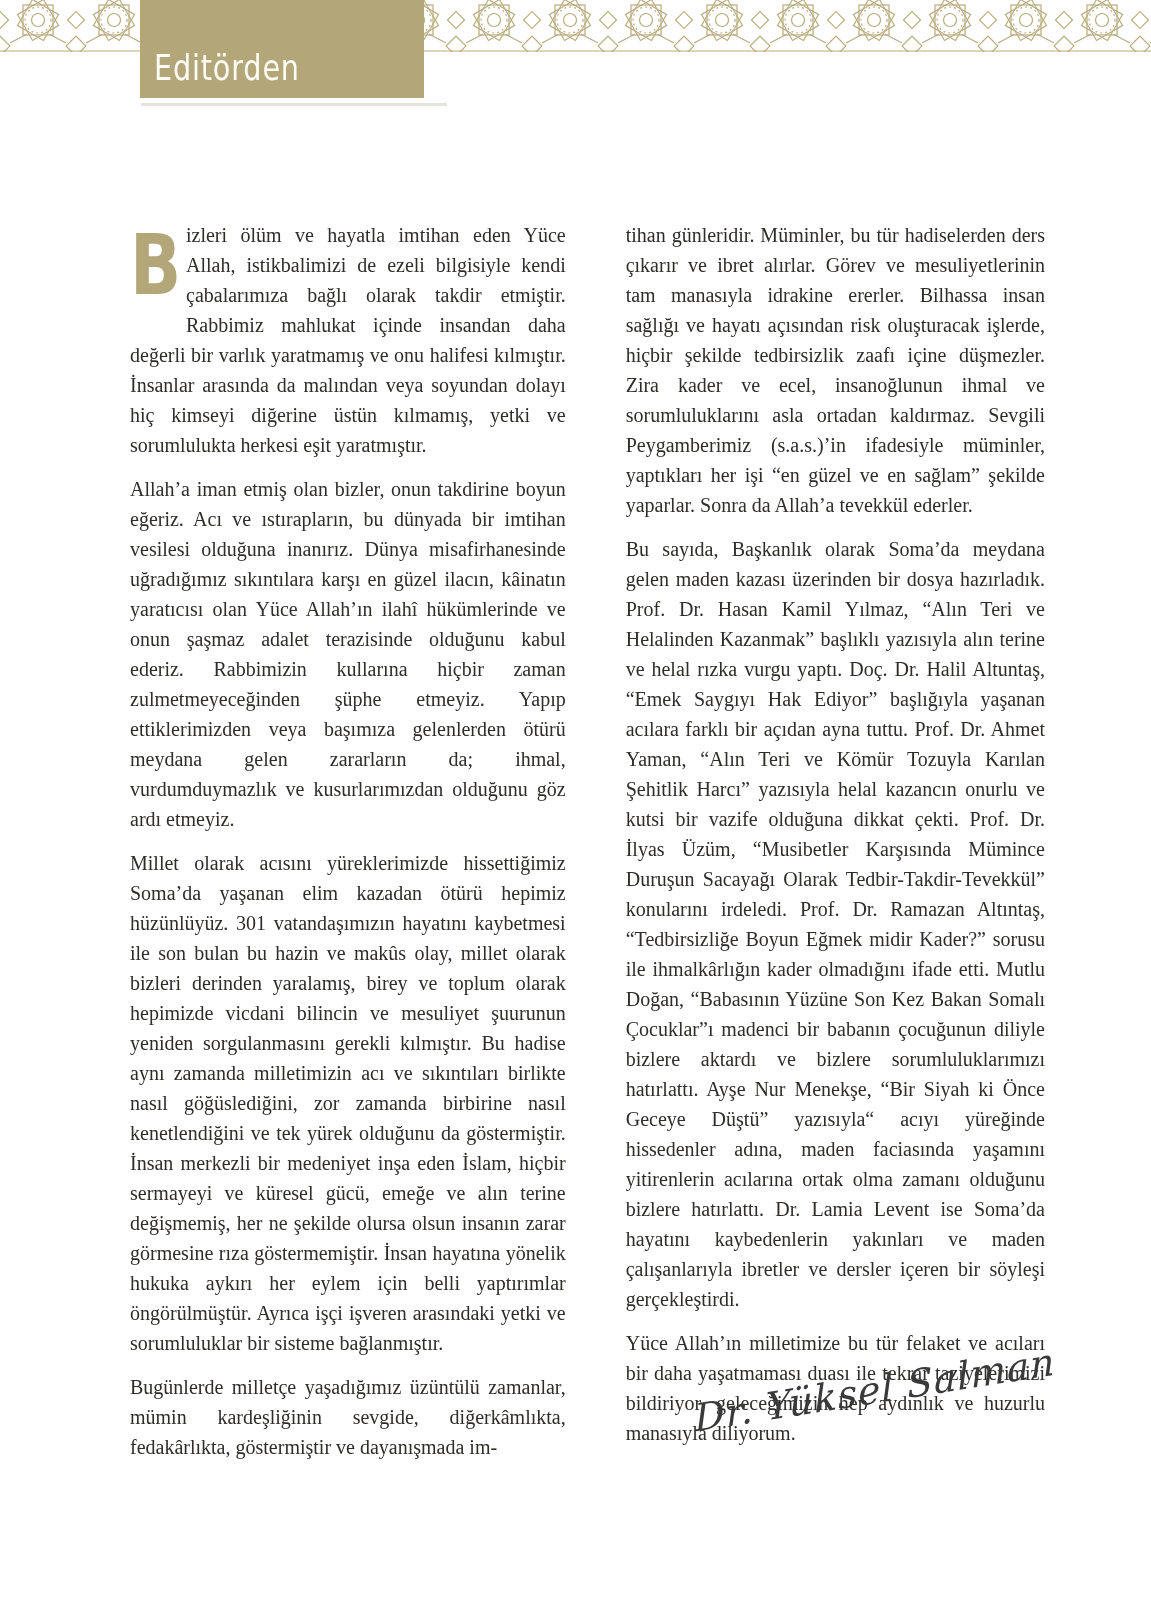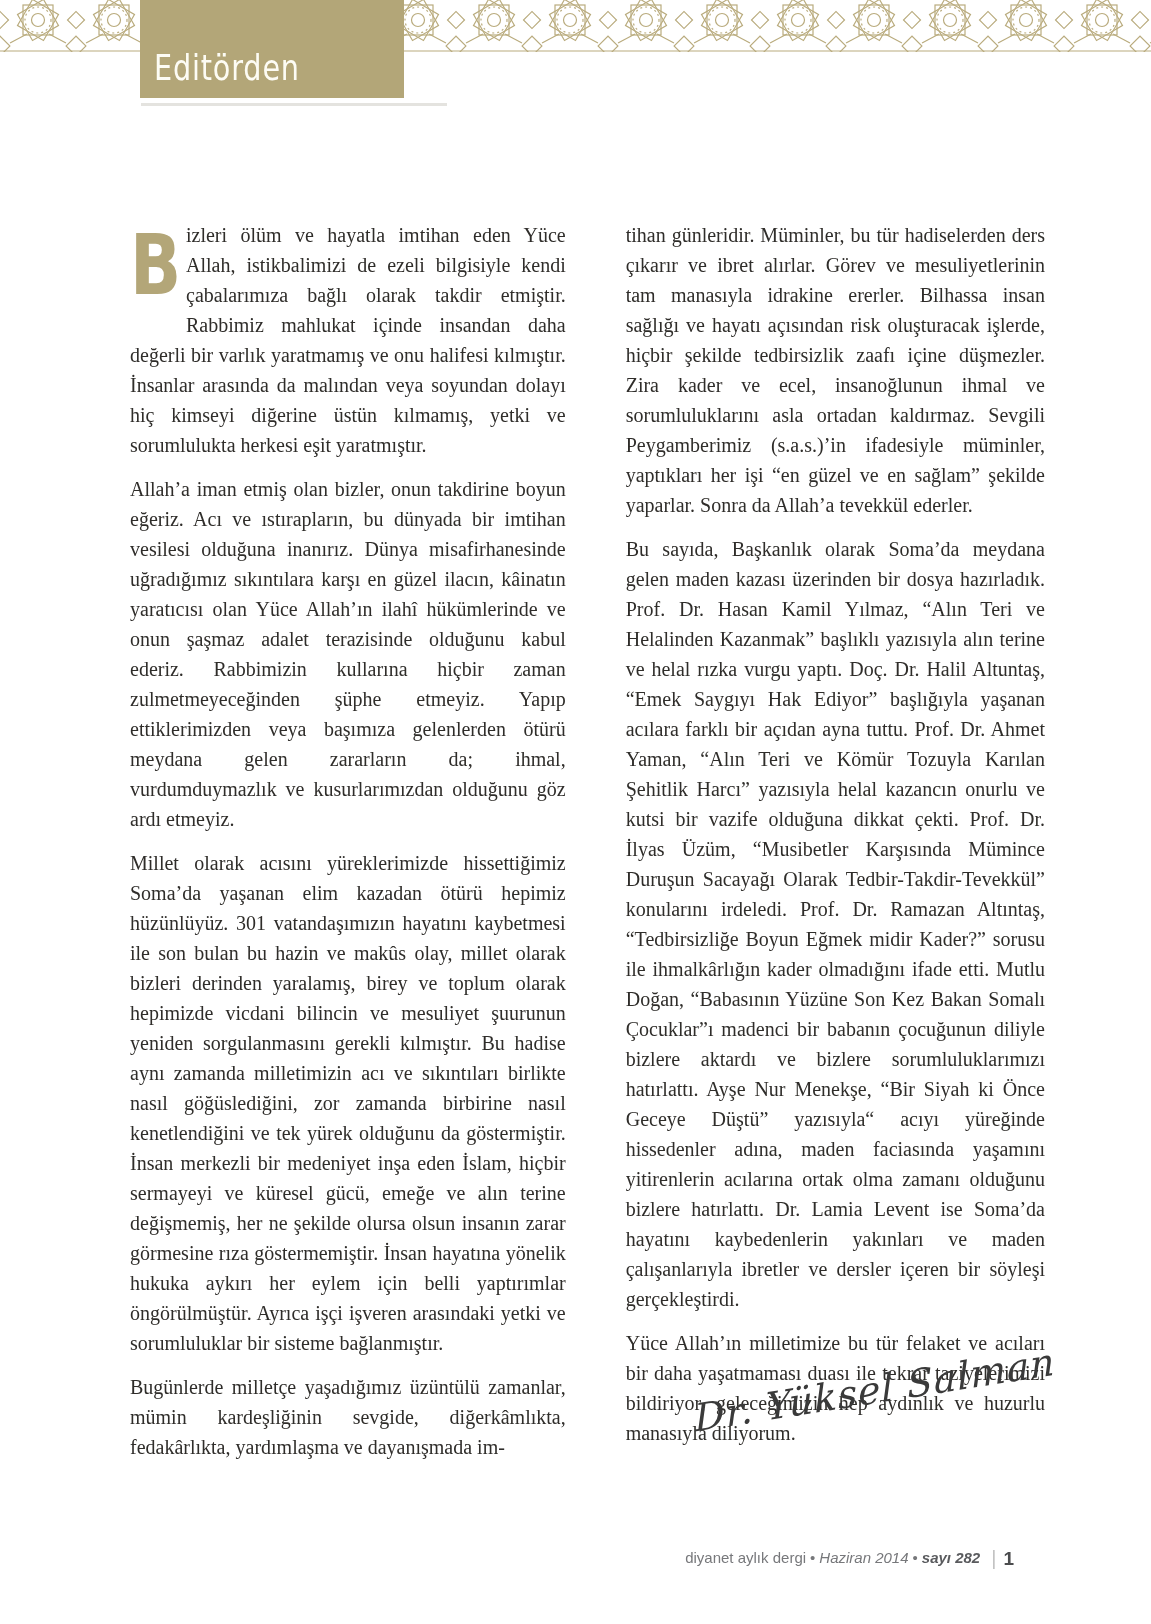--- a/index.html
+++ b/index.html
@@ -7,21 +7,21 @@
     position:relative; width:1151px; height:1624px;
     background:#ffffff; overflow:hidden;
     font-family:"Liberation Serif", serif;
   }
 
   
   .ornament { position:absolute; top:0; left:0; width:1151px; height:52px; display:block; }
 
   
   .title-box {
-    position:absolute; left:140px; top:0; width:264px; height:98px;
+    position:absolute; left:140px; top:0; width:284px; height:98px;
     background:#b3a678; z-index:2;
     display:flex; align-items:flex-end;
   }
   .title-box .title {
     margin:0 0 10px 14px;
     font-family:"DejaVu Sans", sans-serif;
     font-weight:normal; font-size:35px; color:#fdfcf4;
     letter-spacing:1px;
     transform:scaleX(0.82); transform-origin:left bottom;
   }
@@ -103,28 +103,25 @@
   </div>
   <div class="title-underline"></div>
 
   <div class="columns">
     <div class="col-left">
       <p>
         <span class="dropcap">B</span><span>izleri ölüm ve hayatla imtihan eden Yüce Allah, istikbalimizi de ezeli bilgisiyle kendi çabalarımıza bağlı olarak takdir etmiştir. Rabbimiz mahlukat içinde insandan daha değerli bir varlık yaratmamış ve onu halifesi kılmıştır. İnsanlar arasında da malından veya soyundan dolayı hiç kimseyi diğerine üstün kılmamış, yetki ve sorumlulukta herkesi eşit yaratmıştır.</span>
       </p>
       <p>Allah’a iman etmiş olan bizler, onun takdirine boyun eğeriz. Acı ve ıstırapların, bu dünyada bir imtihan vesilesi olduğuna inanırız. Dünya misafirhanesinde uğradığımız sıkıntılara karşı en güzel ilacın, kâinatın yaratıcısı olan Yüce Allah’ın ilahî hükümlerinde ve onun şaşmaz adalet terazisinde olduğunu kabul ederiz. Rabbimizin kullarına hiçbir zaman zulmetmeyeceğinden şüphe etmeyiz. Yapıp ettiklerimizden veya başımıza gelenlerden ötürü meydana gelen zararların da; ihmal, vurdumduymazlık ve kusurlarımızdan olduğunu göz ardı etmeyiz.</p>
       <p>Millet olarak acısını yüreklerimizde hissettiğimiz Soma’da yaşanan elim kazadan ötürü hepimiz hüzünlüyüz. 301 vatandaşımızın hayatını kaybetmesi ile son bulan bu hazin ve makûs olay, millet olarak bizleri derinden yaralamış, birey ve toplum olarak hepimizde vicdani bilincin ve mesuliyet şuurunun yeniden sorgulanmasını gerekli kılmıştır. Bu hadise aynı zamanda milletimizin acı ve sıkıntıları birlikte nasıl göğüslediğini, zor zamanda birbirine nasıl kenetlendiğini ve tek yürek olduğunu da göstermiştir. İnsan merkezli bir medeniyet inşa eden İslam, hiçbir sermayeyi ve küresel gücü, emeğe ve alın terine değişmemiş, her ne şekilde olursa olsun insanın zarar görmesine rıza göstermemiştir. İnsan hayatına yönelik hukuka aykırı her eylem için belli yaptırımlar öngörülmüştür. Ayrıca işçi işveren arasındaki yetki ve sorumluluklar bir sisteme bağlanmıştır.</p>
-      <p>Bugünlerde milletçe yaşadığımız üzüntülü zamanlar, mümin kardeşliğinin sevgide, diğerkâmlıkta, fedakârlıkta, yardımlaşma ve dayanışmada im-</p>
+      <p>Bugünlerde milletçe yaşadığımız üzüntülü zamanlar, mümin kardeşliğinin sevgide, diğerkâmlıkta, fedakârlıkta, göstermiştir ve dayanışmada im-</p>
     </div>
     <div class="col-right">
       <p>tihan günleridir. Müminler, bu tür hadiselerden ders çıkarır ve ibret alırlar. Görev ve mesuliyetlerinin tam manasıyla idrakine ererler. Bilhassa insan sağlığı ve hayatı açısından risk oluşturacak işlerde, hiçbir şekilde tedbirsizlik zaafı içine düşmezler. Zira kader ve ecel, insanoğlunun ihmal ve sorumluluklarını asla ortadan kaldırmaz. Sevgili Peygamberimiz (s.a.s.)’in ifadesiyle müminler, yaptıkları her işi “en güzel ve en sağlam” şekilde yaparlar. Sonra da Allah’a tevekkül ederler.</p>
       <p>Bu sayıda, Başkanlık olarak Soma’da meydana gelen maden kazası üzerinden bir dosya hazırladık. Prof. Dr. Hasan Kamil Yılmaz, “Alın Teri ve Helalinden Kazanmak” başlıklı yazısıyla alın terine ve helal rızka vurgu yaptı. Doç. Dr. Halil Altuntaş, “Emek Saygıyı Hak Ediyor” başlığıyla yaşanan acılara farklı bir açıdan ayna tuttu. Prof. Dr. Ahmet Yaman, “Alın Teri ve Kömür Tozuyla Karılan Şehitlik Harcı” yazısıyla helal kazancın onurlu ve kutsi bir vazife olduğuna dikkat çekti. Prof. Dr. İlyas Üzüm, “Musibetler Karşısında Mümince Duruşun Sacayağı Olarak Tedbir-Takdir-Tevekkül” konularını irdeledi. Prof. Dr. Ramazan Altıntaş, “Tedbirsizliğe Boyun Eğmek midir Kader?” sorusu ile ihmalkârlığın kader olmadığını ifade etti. Mutlu Doğan, “Babasının Yüzüne Son Kez Bakan Somalı Çocuklar”ı madenci bir babanın çocuğunun diliyle bizlere aktardı ve bizlere sorumluluklarımızı hatırlattı. Ayşe Nur Menekşe, “Bir Siyah ki Önce Geceye Düştü” yazısıyla“ acıyı yüreğinde hissedenler adına, maden faciasında yaşamını yitirenlerin acılarına ortak olma zamanı olduğunu bizlere hatırlattı. Dr. Lamia Levent ise Soma’da hayatını kaybedenlerin yakınları ve maden çalışanlarıyla ibretler ve dersler içeren bir söyleşi gerçekleştirdi.</p>
       <p>Yüce Allah’ın milletimize bu tür felaket ve acıları bir daha yaşatmaması duası ile tekrar taziyelerimizi bildiriyor, geleceğimizin hep aydınlık ve huzurlu manasıyla diliyorum.</p>
     </div>
   </div>
 
   <div class="signature">Dr. Yüksel Salman</div>
 
-  <div class="footer">
-    <span>diyanet aylık dergi</span><span class="bullet">•</span><span class="date">Haziran 2014</span><span class="bullet">•</span><span class="issue">sayı 282</span><span class="divider">|</span><span class="pagenum">1</span>
-  </div>
 
 </div>
 
 </body></html>

